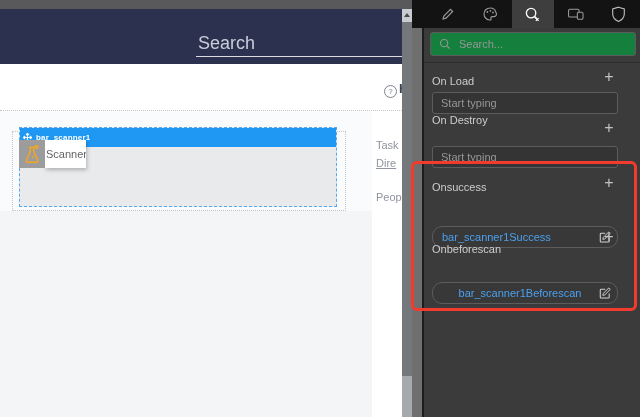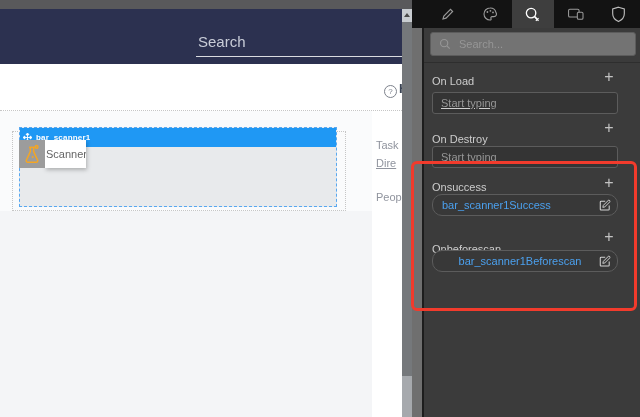--- a/index.html
+++ b/index.html
@@ -3,21 +3,21 @@
 <meta charset="utf-8">
 <style>
   html,body{margin:0;padding:0;background:#fff;}
   .stage{position:relative;width:640px;height:417px;overflow:hidden;
          font-family:"Liberation Sans", sans-serif;background:#fff;}
   .abs{position:absolute;}
 
   
   .topstrip{left:0;top:0;width:412px;height:9px;background:#59595b;}
   .appheader{left:0;top:9px;width:412px;height:55px;background:#2c3150;}
-  .hsearch{left:198px;top:33px;color:#c9cdd8;font-size:15px;}
+  .hsearch{left:198px;top:33px;color:#c9cdd8;font-size:18px;}
   .hunderline{left:196px;top:56px;width:213px;height:1px;background:#d9dbe0;}
 
   .canvas-white{left:0;top:64px;width:402px;height:353px;background:#ffffff;}
   .canvas-mid{left:0;top:111px;width:372px;height:100px;background:#fafbfc;}
   .canvas-lower{left:0;top:211px;width:372px;height:206px;background:#f4f5f7;}
   .rightcol{left:372px;top:111px;width:30px;height:306px;background:#ffffff;}
   .dotline{left:0;top:110px;width:402px;height:0;border-top:1px dotted #c6c6c6;}
   .innerbox{left:12px;top:131px;width:334px;height:80px;border:1px dotted #c6c6c6;box-sizing:border-box;}
 
   .helpwrap{left:384px;top:82px;width:18px;height:16px;white-space:nowrap;overflow:visible;}
@@ -49,37 +49,37 @@
   .sb-lower{left:402px;top:376px;width:10px;height:41px;background:#a6a9ad;}
   .strip2{left:412px;top:28px;width:10px;height:389px;background:#6f6f6f;}
   .panelborder{left:422px;top:0;width:2px;height:417px;background:#1d1d1d;}
 
   
   .panel{left:424px;top:0;width:216px;height:417px;background:#3b3b3b;}
   .tabbar{left:412px;top:0;width:228px;height:28px;background:#131313;display:flex;}
   .tab{width:44px;height:28px;display:flex;align-items:center;justify-content:center;}
   .tab.first{margin-left:14px;}
   .tab.active{background:#3e3e3e;}
-  .searchbox{left:430px;top:32px;width:206px;height:24px;background:#737373;
+  .searchbox{left:430px;top:32px;width:206px;height:24px;background:#15803d;
              border:1px solid #5c5c5c;border-radius:3px;box-sizing:border-box;
              display:flex;align-items:center;padding-left:8px;}
   .searchbox input{background:transparent;border:none;outline:none;color:#cfcfcf;
              font-size:11px;margin-left:6px;width:150px;font-family:"Liberation Sans",sans-serif;}
   .searchbox input::placeholder{color:#969696;}
   .pdivider{left:424px;top:62px;width:216px;height:1px;background:#2e2e2e;}
 
   .seclabel{color:#cdcdcd;font-size:11px;}
   .plusbtn{width:16px;height:16px;color:#c2c2c2;font-size:16px;line-height:15px;
            text-align:center;font-weight:normal;cursor:pointer;}
   .evinput{width:186px;height:22px;background:#343434;border:1px solid #5c5c5c;
            border-radius:3px;box-sizing:border-box;color:#cfcfcf;font-size:11px;
-           padding:0 8px;outline:none;font-family:"Liberation Sans",sans-serif;text-decoration:underline;}
+           padding:0 8px;outline:none;font-family:"Liberation Sans",sans-serif;}
   .evinput::placeholder{color:#969696;}
   .evfield{width:186px;height:22px;background:#383838;border:1px solid #5c5c5c;
-           border-radius:10px;box-sizing:border-box;display:flex;align-items:center;}
+           border-radius:10px;box-sizing:border-box;display:flex;align-items:center;margin-top:32px;}
   .evlink{color:#4ba0ee;font-size:11px;margin-left:9px;flex:1;white-space:nowrap;
           overflow:hidden;cursor:pointer;}
   .editbtn{margin-right:5px;cursor:pointer;display:flex;align-items:center;}
 
   .redrect{left:411px;top:161px;width:226px;height:150px;border:3px solid #f23b2c;
            border-radius:6px;box-sizing:border-box;z-index:20;pointer-events:none;}
 </style>
 </head>
 <body>
 
@@ -186,21 +186,21 @@
       <line x1="9.2" y1="9.2" x2="12.5" y2="12.5" stroke="#969696" stroke-width="1.3"></line>
     </svg>
     <input type="text" placeholder="Search..." style="">
   </div>
   <div class="abs pdivider"></div>
 
   <div class="abs" style="left:432px;top:71px;"><span class="seclabel">On Load</span></div>
   <div class="abs plusbtn" style="left:601px;top:69px;">+</div>
   <input class="abs evinput" style="left: 432px; top: 92px;" placeholder="Start typing">
 
-  <div class="abs" style="left:432px;top:129px;"><span class="seclabel">On Destroy</span></div>
+  <div class="abs" style="left:432px;top:110px;"><span class="seclabel">On Destroy</span></div>
   <div class="abs plusbtn" style="left:601px;top:120px;">+</div>
   <input class="abs evinput" style="left: 432px; top: 146px;" placeholder="Start typing">
 
   <div class="abs" style="left:432px;top:177px;text-align:right;"><span class="seclabel">Onsuccess</span></div>
   <div class="abs plusbtn" style="left:601px;top:175px;">+</div>
   <div class="abs evfield" style="left:432px;top:194px;">
     <span class="evlink">bar_scanner1Success</span>
     <span class="editbtn">
       <svg width="14" height="14" viewBox="0 0 16 16">
         <path d="M12.8 8.6v4.2a1 1 0 0 1-1 1H3.6a1 1 0 0 1-1-1V4.6a1 1 0 0 1 1-1h4.6" fill="none" stroke="#d2d2d2" stroke-width="1.2"></path>

